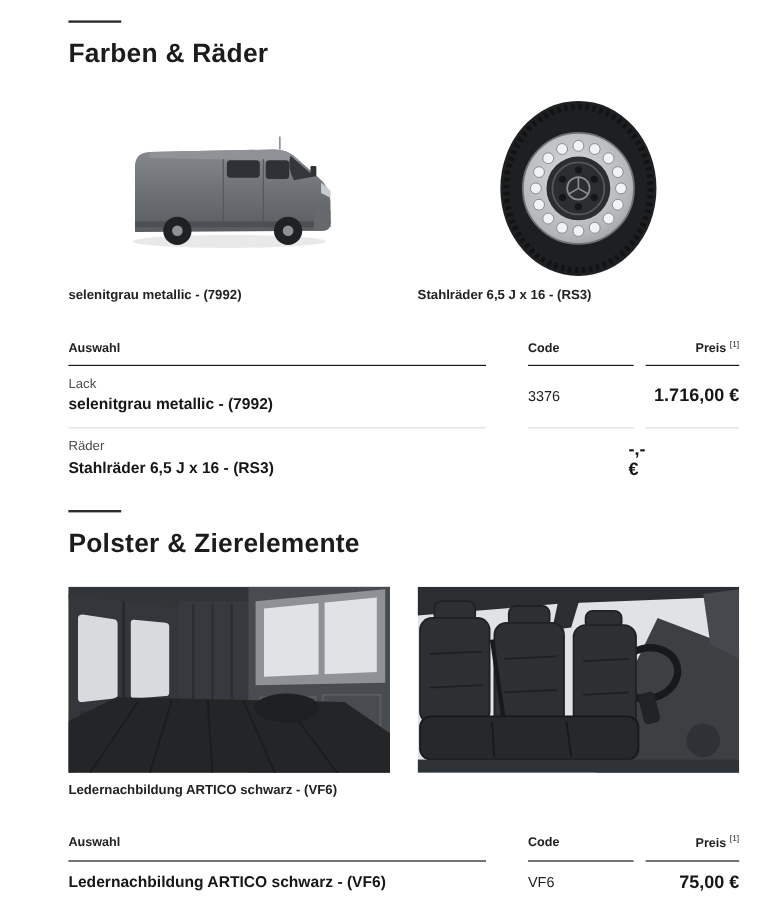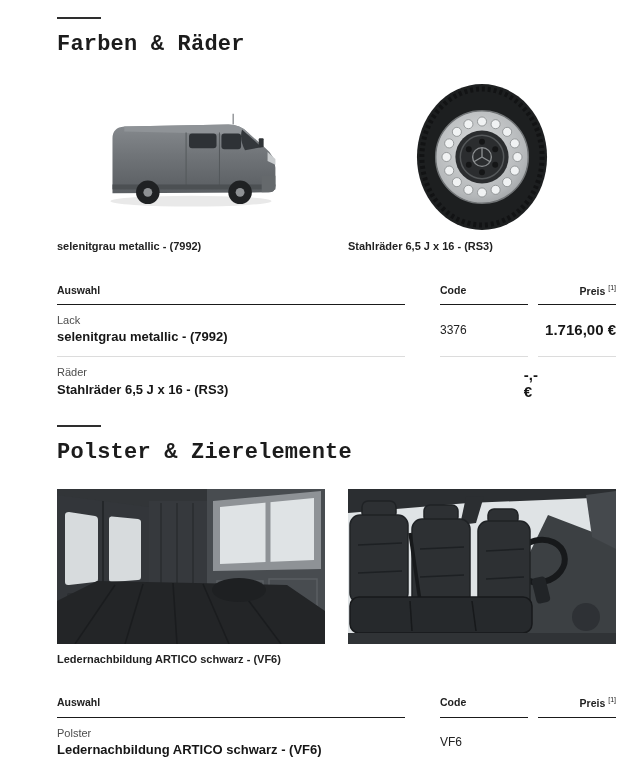--- a/index.html
+++ b/index.html
@@ -3,21 +3,21 @@
 <meta charset="utf-8">
 <style>
   html,body{margin:0;padding:0;background:#ffffff;}
   .page{
     width:643px;height:768px;position:relative;background:#ffffff;
     font-family:"Liberation Sans", sans-serif;color:#1a1a1a;overflow:hidden;
     box-sizing:border-box;padding:17px 27px 0 57px;
   }
   .dash{width:44px;height:2px;background:#2e2e2e;}
   .section-title{
-    font-family:Liberation Mono, monospace;font-weight:600;font-size:22px;
+    font-family:Liberation Sans, sans-serif;font-weight:600;font-size:22px;
     margin:13px 0 0 0;line-height:1.2;color:#1c1c1c;letter-spacing:.2px;
   }
   .media-row{display:grid;grid-template-columns:268px 268px;column-gap:23px;}
   .media-row.s1{height:154px;margin-top:22px;}
   .media-row.s2{height:155px;margin-top:22px;}
   .media-row figure{margin:0;display:flex;align-items:center;justify-content:center;}
   .media-row.s2 figure{align-items:stretch;justify-content:stretch;}
   .media-row.s2 svg{width:268px;height:155px;display:block;}
   .caption-row{display:grid;grid-template-columns:268px 268px;column-gap:23px;margin-top:6px;}
   .img-caption{font-size:11px;font-weight:700;color:#222;line-height:1.2;}
@@ -244,24 +244,24 @@
     <div class="cfg-table">
       <div class="trow">
         <div class="th">Auswahl</div>
         <div></div>
         <div class="th">Code</div>
         <div></div>
         <div class="th right"><span>Preis</span> <sup>[1]</sup></div>
       </div>
       <div class="trow last">
         <div class="td">
-          <div class="cat">Polster</div>
           <div class="optname">Ledernachbildung ARTICO schwarz - (VF6)</div>
         </div>
         <div></div>
         <div class="td td-code">VF6</div>
         <div></div>
+        <div class="td td-price">75,00 €</div>
       </div>
     </div>
 
   </section>
 
 </div>
 
 </body></html>

